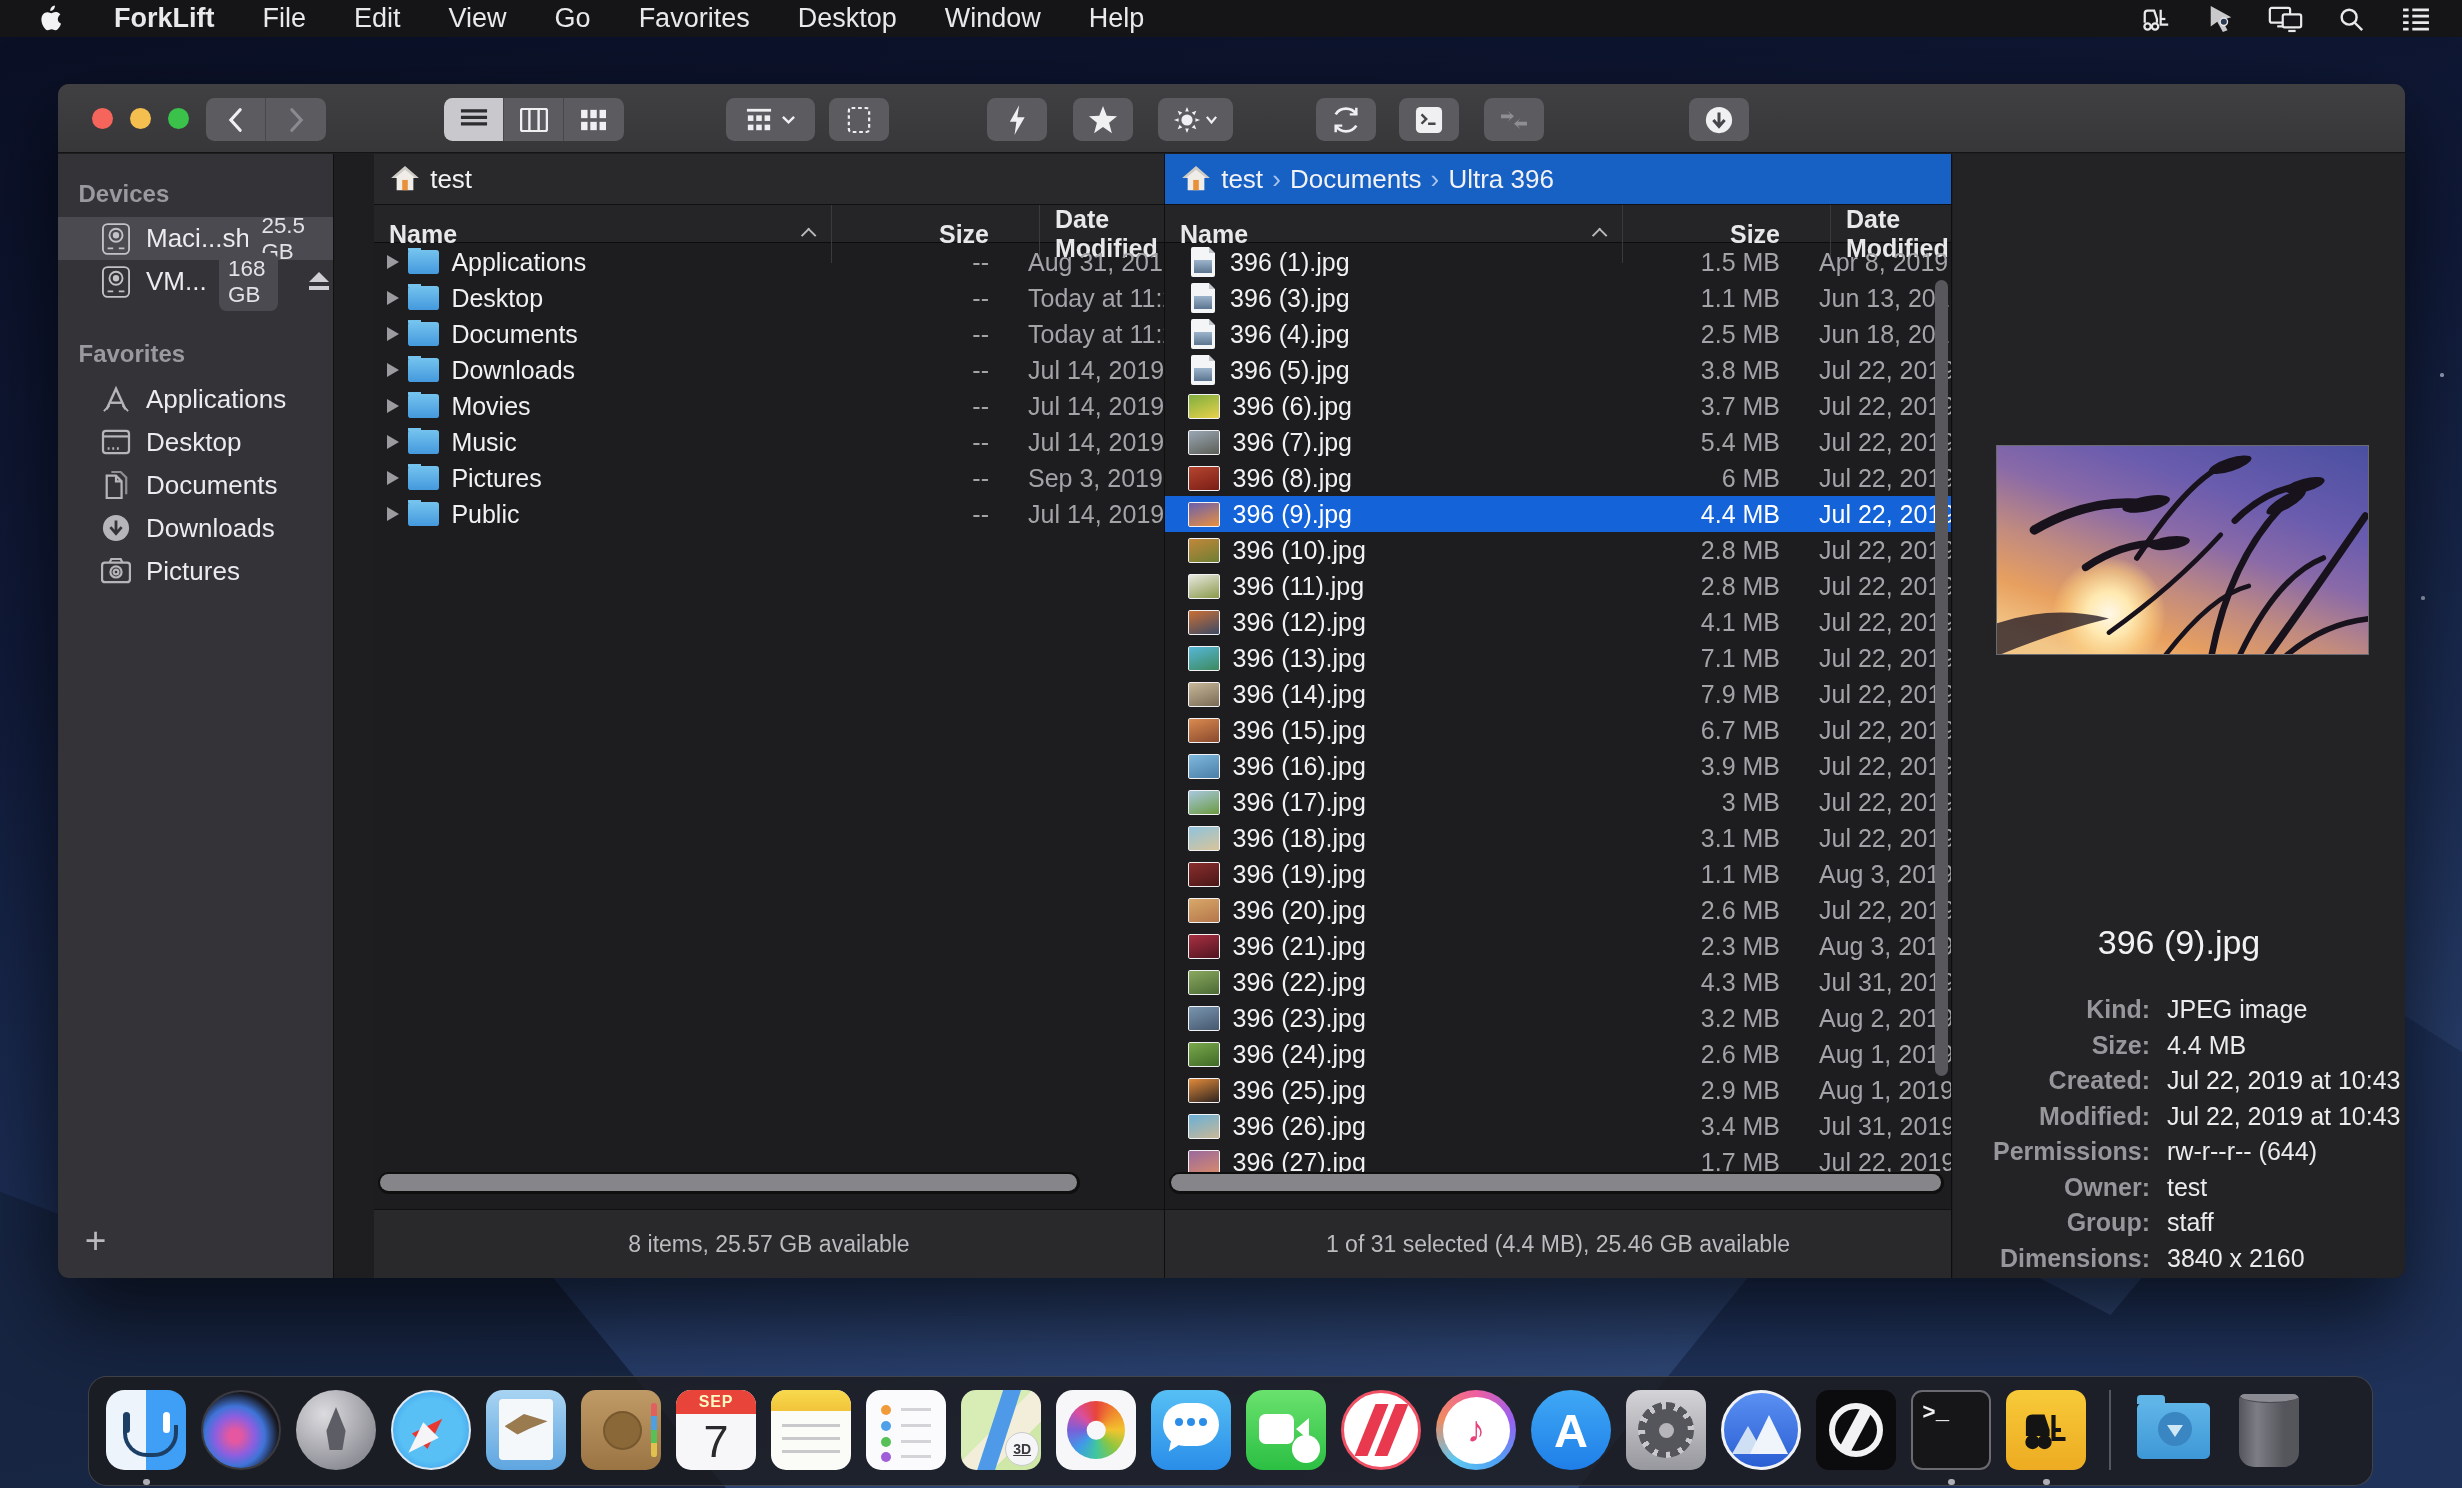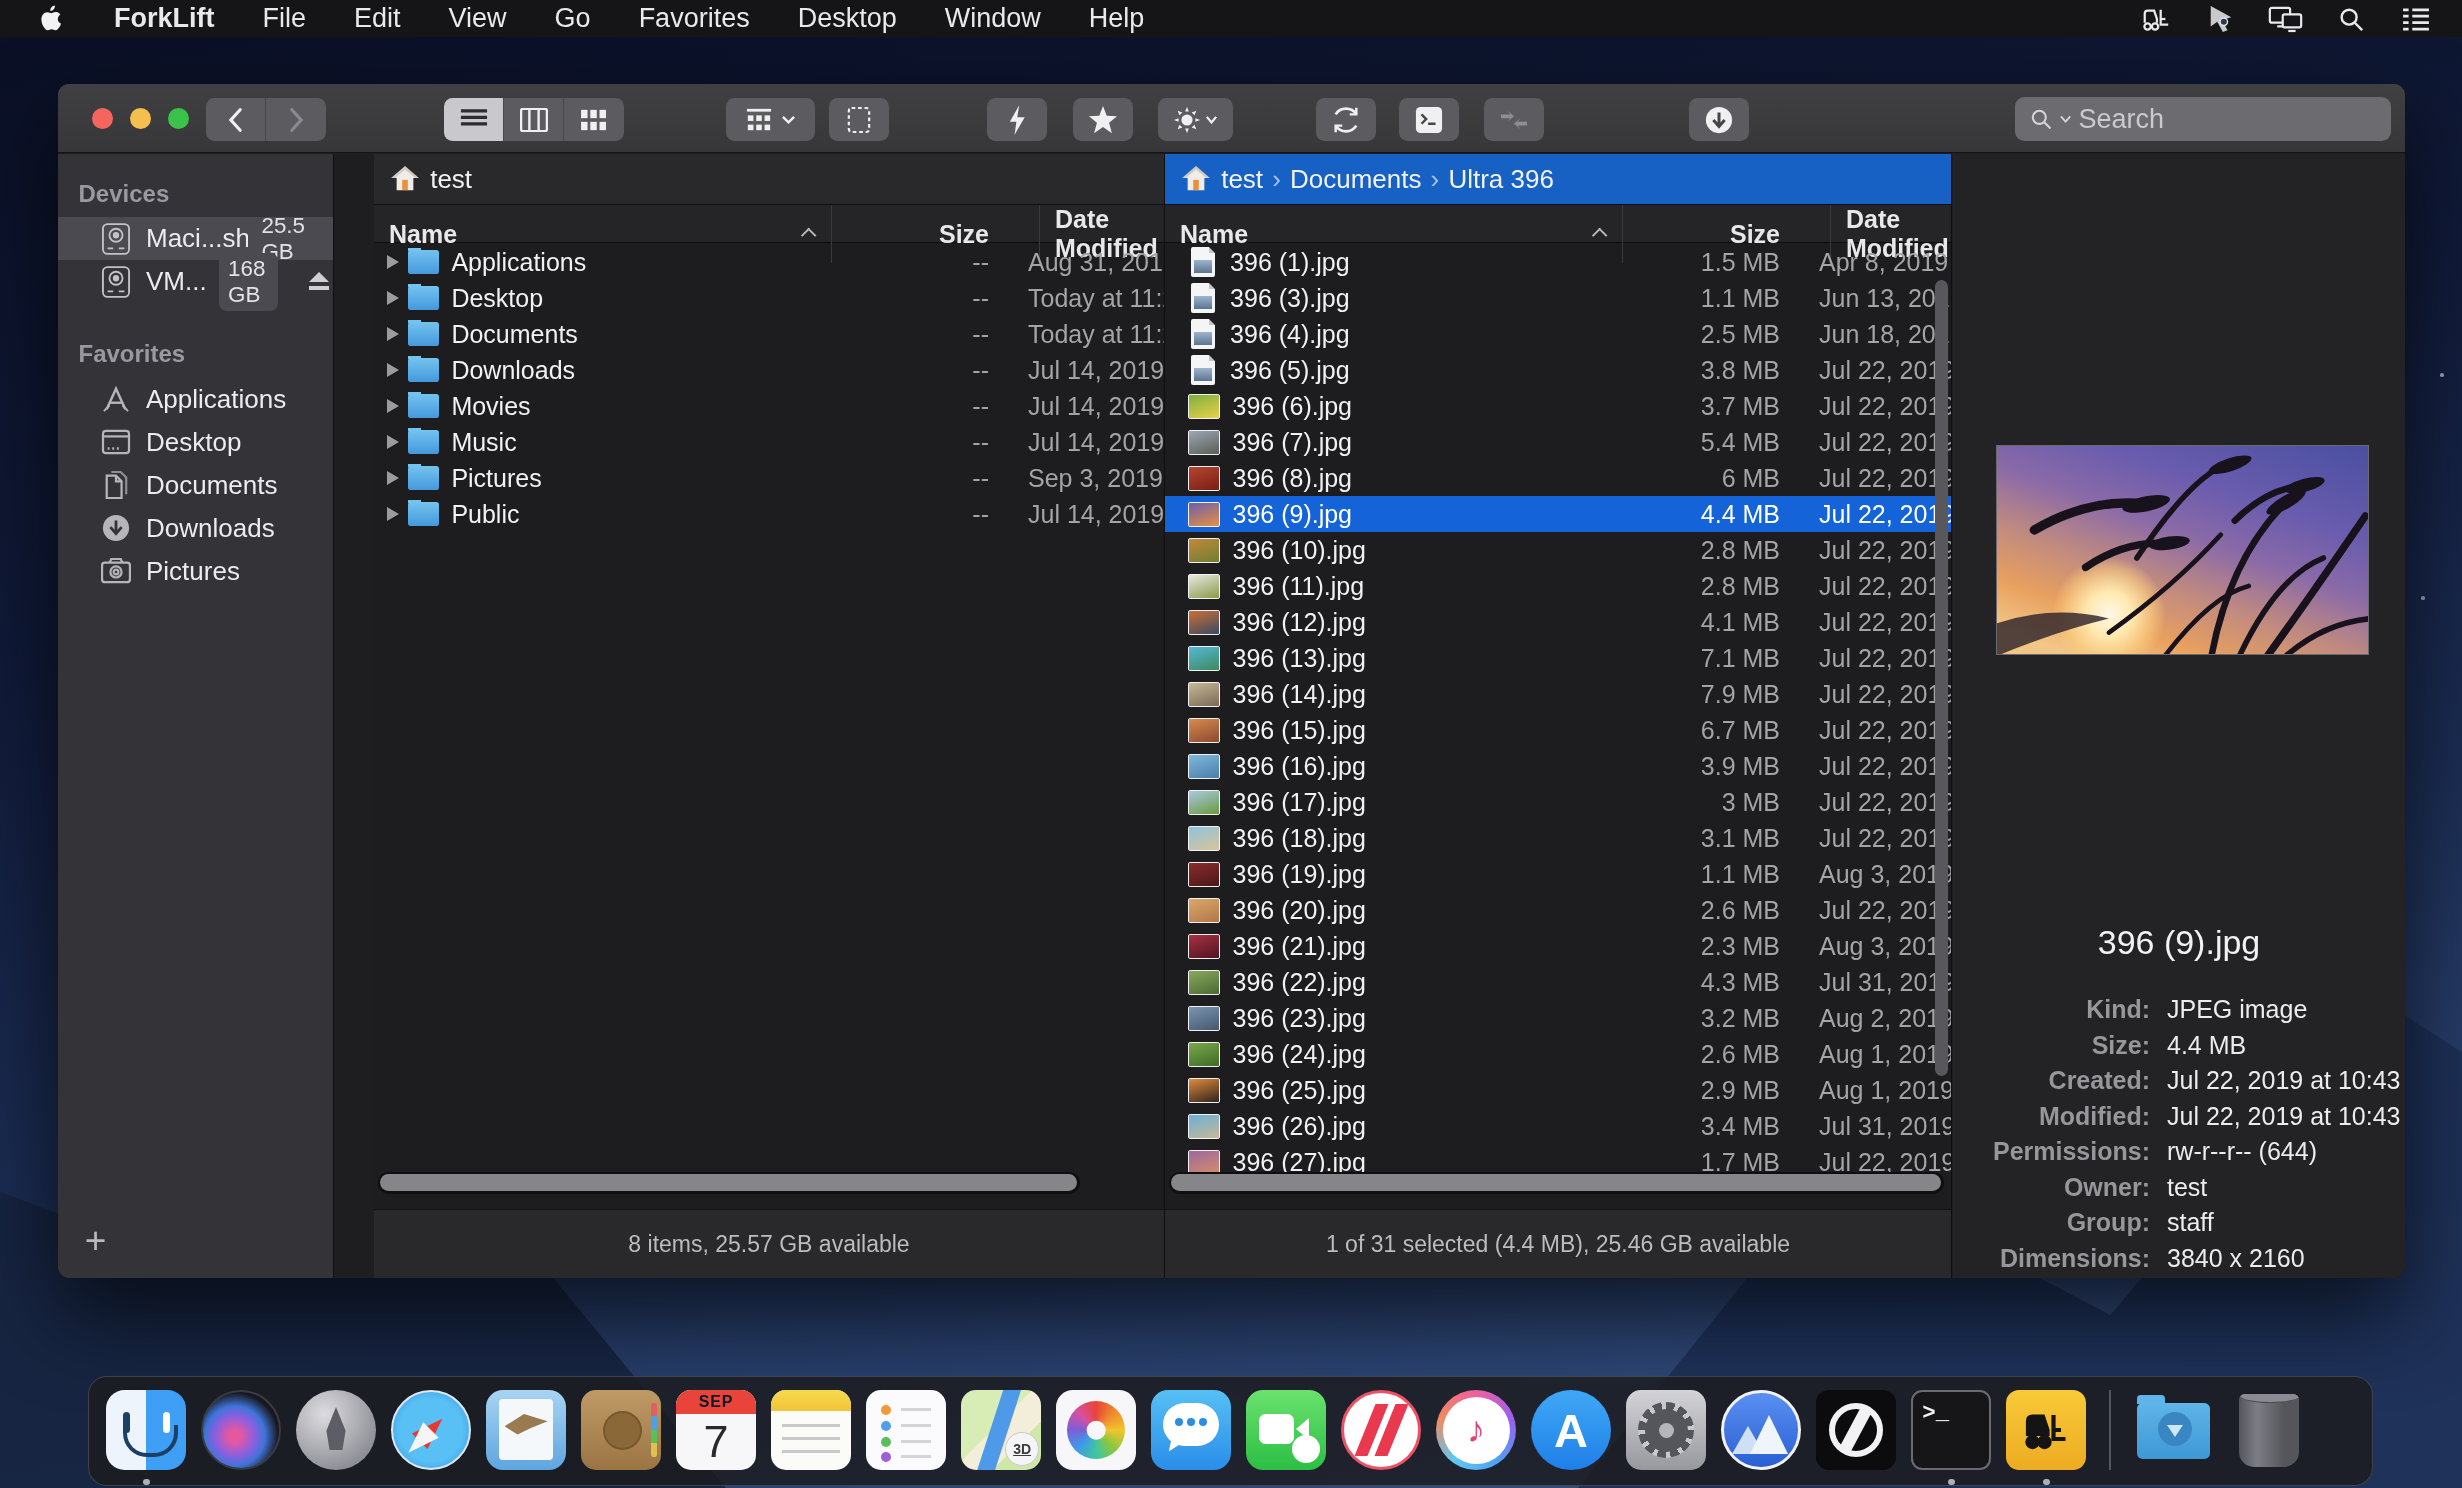--- a/index.html
+++ b/index.html
@@ -129,21 +129,21 @@
     border-left:11.2px solid transparent; border-right:11.2px solid transparent; border-bottom:32px solid #f5f5f7; }
   .dk-mail { border-radius:17px; background:linear-gradient(#a8d4f2,#5fa5e0); }
   .dk-mail:before { content:""; position:absolute; left:13px; top:9.3px; width:54px; height:61px; background:#f5f8fb; border-radius:3.7px; }
   .dk-mail:after { content:""; position:absolute; left:18.6px; top:24px; width:43px; height:20.5px; background:#9a7a4f; clip-path:polygon(0 60%,45% 0,100% 35%,60% 70%,30% 100%); }
   .dk-contacts { border-radius:15px; background:linear-gradient(#c09a66,#9a7443); }
   .dk-contacts:before { content:""; position:absolute; left:22.4px; top:20.5px; width:35px; height:35px; border-radius:50%; background:#8a6838; border:2.8px solid #77582e; }
   .dk-contacts:after { content:""; position:absolute; right:3.7px; top:13px; width:6.5px; height:54px;
     background:linear-gradient(#e05f5f 0 25%,#4fa0e0 25% 50%,#57c157 50% 75%,#e0c14f 75%); border-radius:2.8px; }
   .dk-calendar { border-radius:15px; background:#f7f7f9; }
   .cal-top { position:absolute; top:0; left:0; right:0; height:24px; background:#e8443a; border-radius:13px 13px 0 0;
-    color:#0f172a; font-size:16px; font-weight:bold; display:flex; align-items:center; justify-content:center; letter-spacing:0.9px; }
+    color:#fef9c3; font-size:16px; font-weight:bold; display:flex; align-items:center; justify-content:center; letter-spacing:0.9px; }
   .cal-day { position:absolute; top:24px; left:0; right:0; bottom:0; display:flex; align-items:center; justify-content:center; color:#2a2a2e; font-size:45px; font-weight:300; }
   .dk-notes { border-radius:15px; background:#fbfbf8; }
   .dk-notes:before { content:""; position:absolute; top:0; left:0; right:0; height:20.5px; background:linear-gradient(#f7d94d,#f2c43a); border-radius:13px 13px 0 0; }
   .dk-notes:after { content:""; position:absolute; left:11.2px; top:34px; width:58px; height:2.8px; background:#c9c9cc; box-shadow:0 13px 0 #c9c9cc,0 26px 0 #c9c9cc; }
   .dk-reminders { border-radius:15px; background:#fbfbfd; }
   .dk-reminders:before { content:""; position:absolute; left:15px; top:15px; width:10.2px; height:10.2px; border-radius:50%; background:#f09a3a;
     box-shadow:0 16px 0 #4fa0e8,0 32px 0 #57c157,0 47px 0 #a05fd8; }
   .dk-reminders:after { content:""; position:absolute; left:35px; top:17.7px; width:30px; height:3.7px; background:#d4d4d8; box-shadow:0 16px 0 #d4d4d8,0 32px 0 #d4d4d8,0 47px 0 #d4d4d8; }
   .dk-maps { border-radius:15px; background:linear-gradient(135deg,#d8ecb5 0 45%,#f2eeda 45% 70%,#cfe8a8 70%); }
   .dk-maps:before { content:""; position:absolute; left:28px; top:-5.6px; width:17px; height:102px; background:#4f9ae8; transform:rotate(18deg); }
@@ -364,30 +364,20 @@
         </svg>
     </div>
 
     <div class="tbtn" style="left:1631px;width:60px">
       <svg width="30" height="30" viewBox="0 0 32 32">
           <circle cx="16" cy="16" r="14" fill="#f0f0f2"></circle>
           <path d="M16 8 V21 M10 16 L16 23 L22 16" fill="none" stroke="#45454a" stroke-width="3.2"></path>
         </svg>
     </div>
 
-    <div class="searchbox">
-      <svg width="22.4" height="22.4" viewBox="0 0 24 24" fill="none" stroke="#d5d5d9" stroke-width="2.2">
-          <circle cx="10" cy="10" r="7"></circle>
-          <path d="M15 15 L22 22"></path>
-        </svg>
-      <svg width="11.2" height="8.4" viewBox="0 0 12 9" fill="none" stroke="#d5d5d9" stroke-width="2">
-          <path d="M1 1.5 L6 7 L11 1.5"></path>
-        </svg>
-      <span class="ph">Search</span>
-    </div>
   </div>
 
   <div class="sidebar">
     <div class="sb-h">Devices</div>
     <div>
         <div class="sb-row selected">
           <span class="sb-ic">
             <svg width="28" height="32" viewBox="0 0 30 34" fill="none" stroke="#c2c2c7" stroke-width="2">
               <rect x="1" y="1" width="28" height="32" rx="5"></rect>
               <circle cx="15" cy="13" r="7"></circle>

